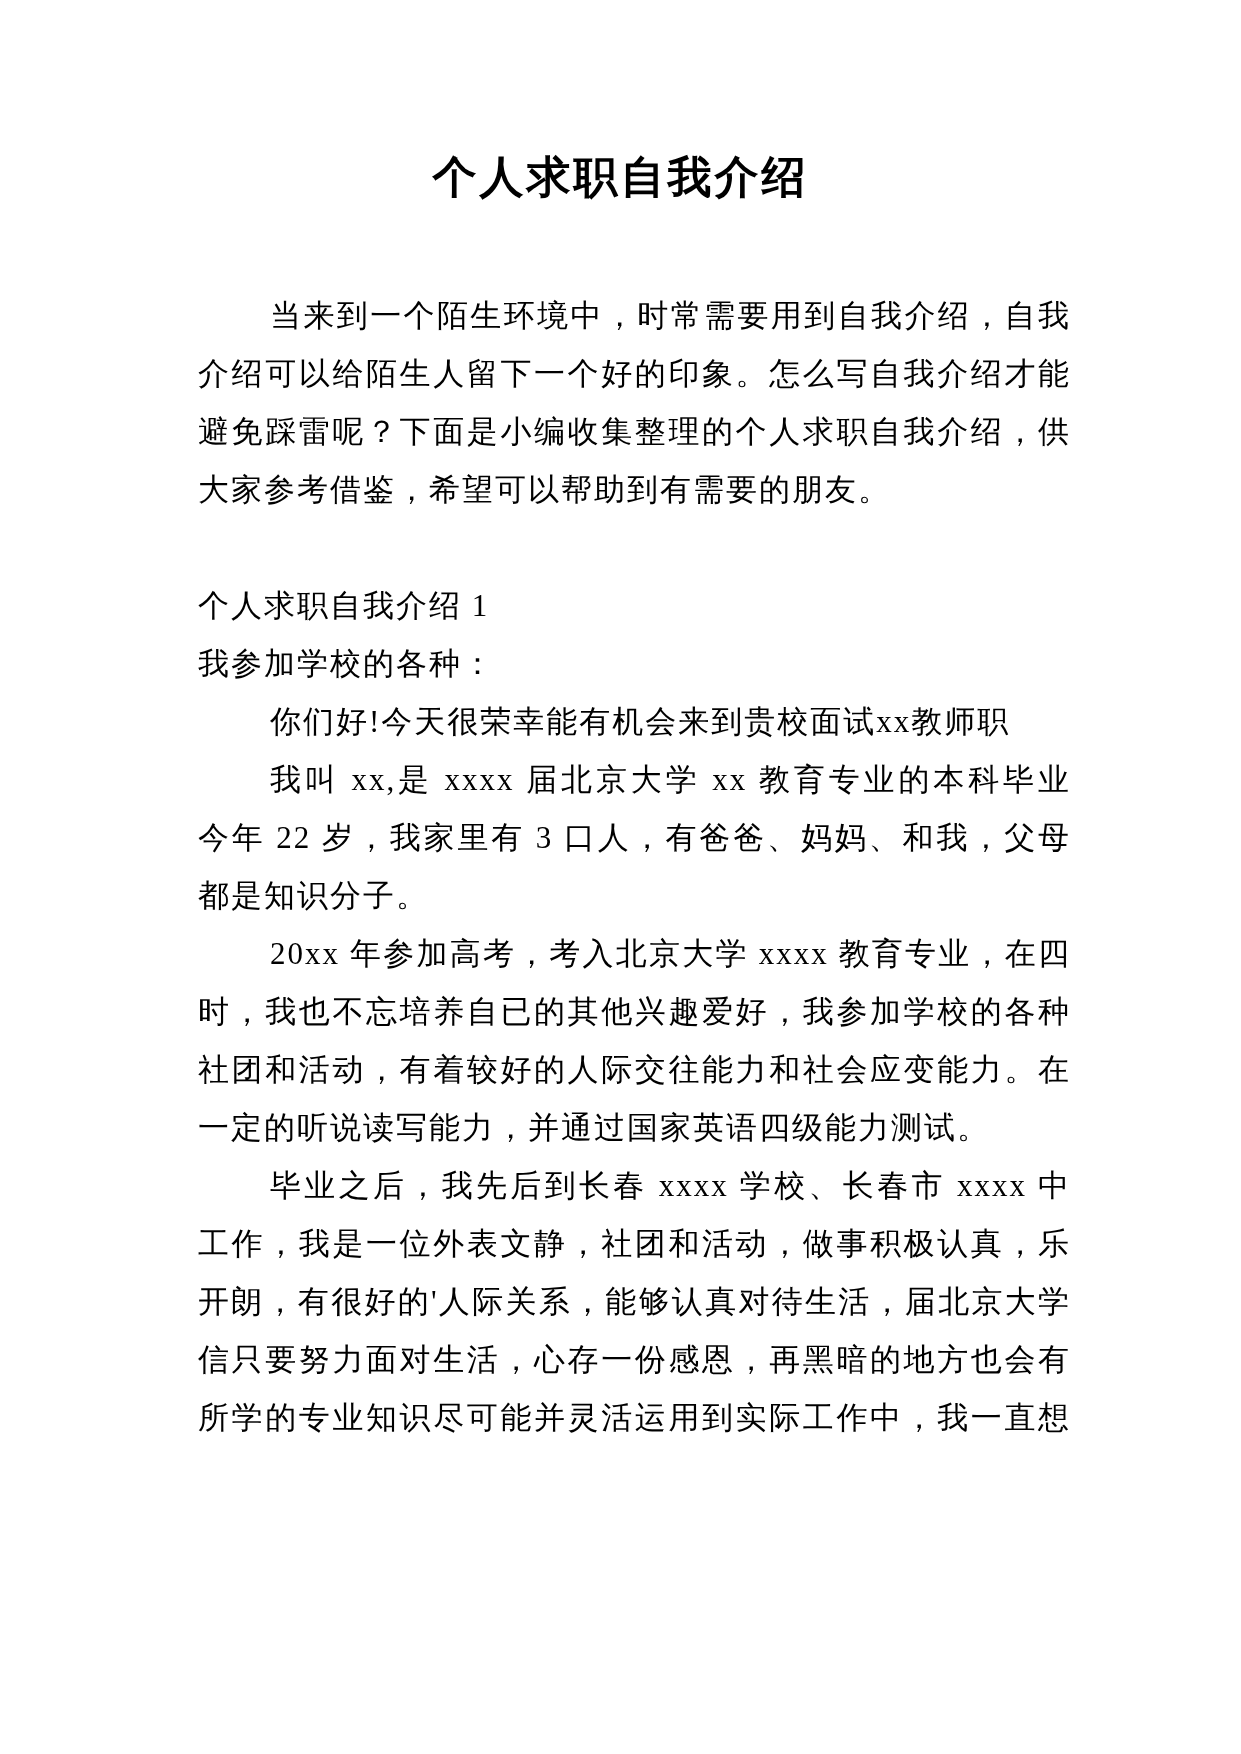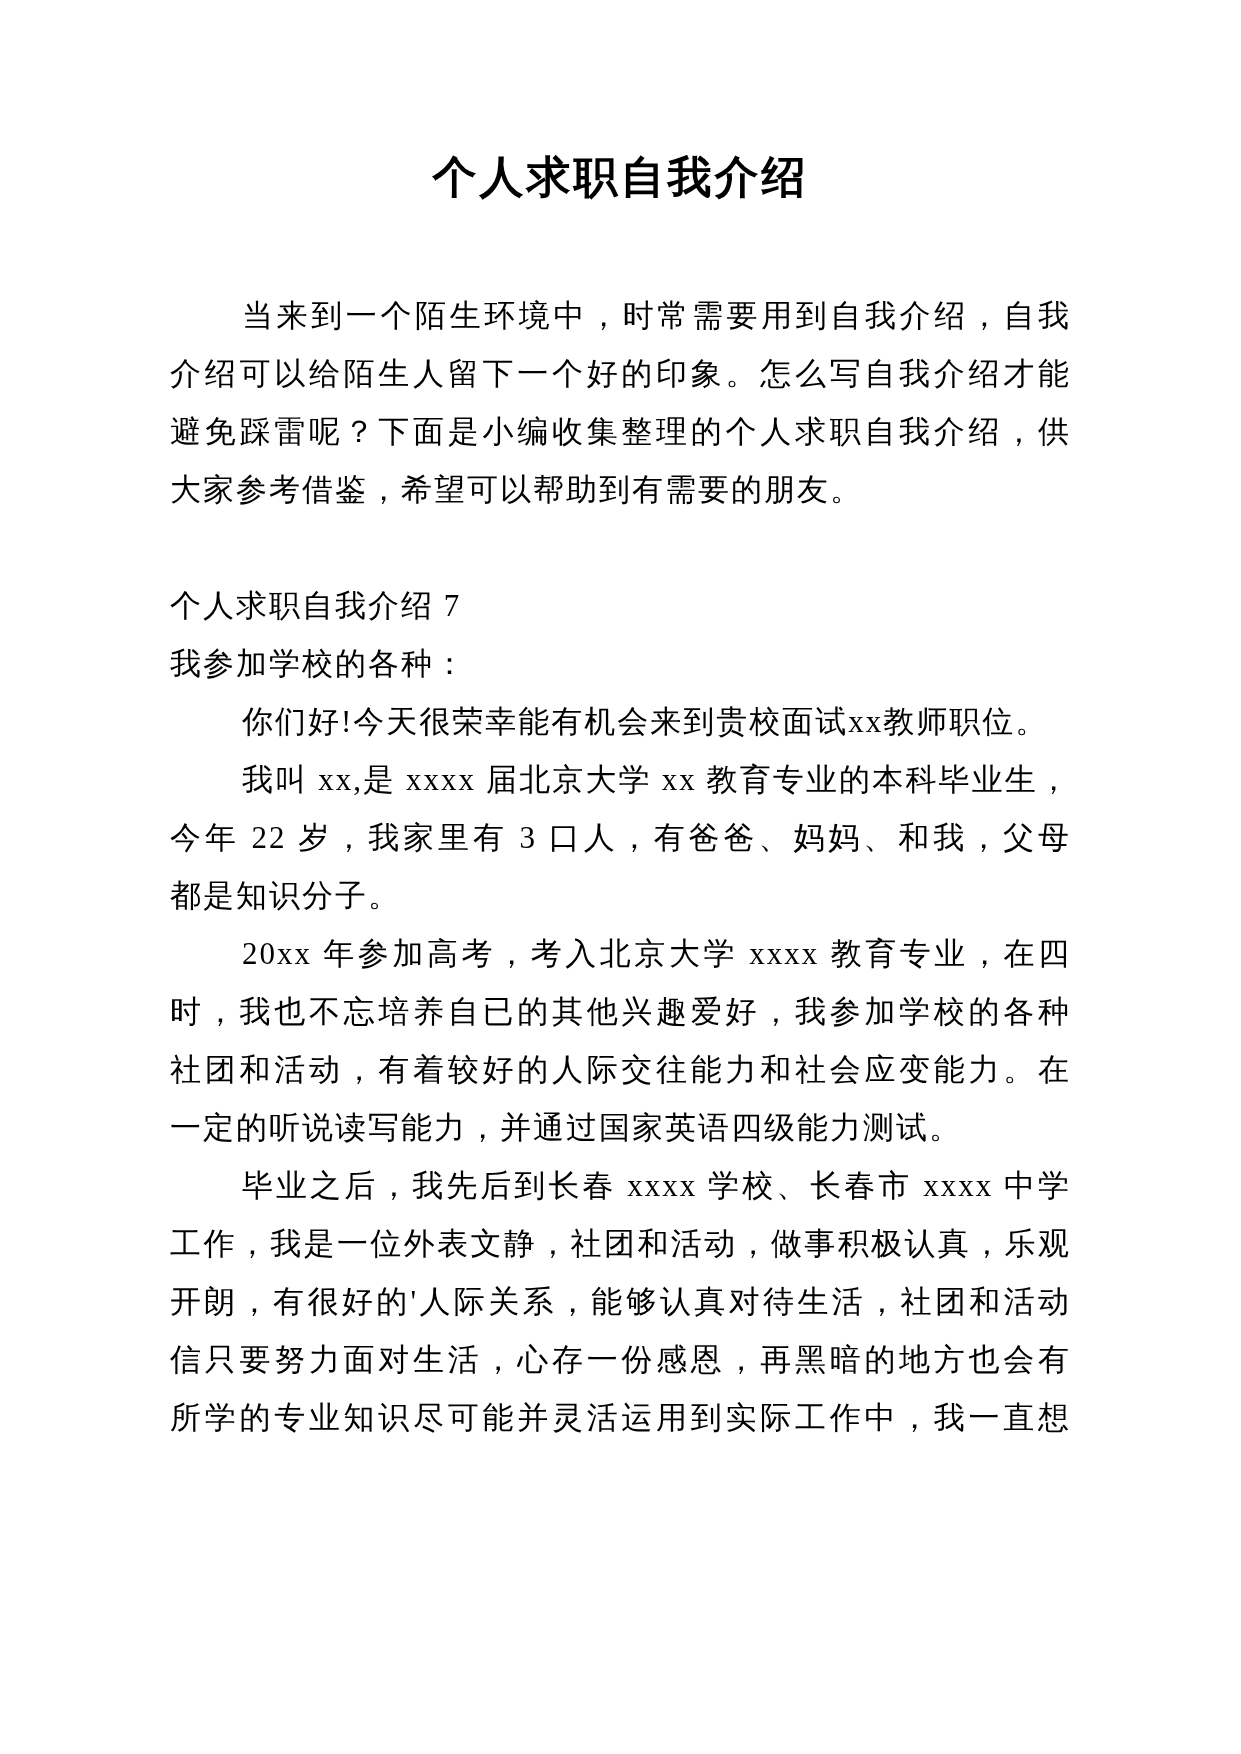--- a/index.html
+++ b/index.html
@@ -37,20 +37,21 @@
     padding: 0;
   }
   .line {
     height: 58px;
     line-height: 58px;
     font-size: 31px;
     letter-spacing: 2px;
     text-align: justify;
     text-align-last: justify;
     overflow: hidden;
+    margin-left: 28px;
   }
   .line.endline {
     text-align: left;
     text-align-last: left;
     font-family: Liberation Serif, serif;
   }
   .line.indent {
     text-indent: 72px;
   }
   .blank-line {
@@ -64,21 +65,21 @@
   <h1 class="doc-title">个人求职自我介绍</h1>
   <div class="doc-body" id="doc-body">
       <div class="paragraph">
         <div class="line indent">当来到一个陌生环境中，时常需要用到自我介绍，自我</div>
         <div class="line">介绍可以给陌生人留下一个好的印象。怎么写自我介绍才能</div>
         <div class="line">避免踩雷呢？下面是小编收集整理的个人求职自我介绍，供</div>
         <div class="line endline">大家参考借鉴，希望可以帮助到有需要的朋友。</div>
       </div>
       <div class="blank-line"></div>
       <div class="paragraph">
-        <div class="line endline">个人求职自我介绍 7</div>
+        <div class="line endline">个人求职自我介绍 1</div>
       </div>
       <div class="paragraph">
         <div class="line endline">我参加学校的各种：</div>
       </div>
       <div class="paragraph">
         <div class="line indent endline">你们好!今天很荣幸能有机会来到贵校面试xx教师职位。</div>
       </div>
       <div class="paragraph">
         <div class="line indent">我叫 xx,是 xxxx 届北京大学 xx 教育专业的本科毕业生，</div>
         <div class="line">今年 22 岁，我家里有 3 口人，有爸爸、妈妈、和我，父母</div>
@@ -86,18 +87,18 @@
       </div>
       <div class="paragraph">
         <div class="line indent">20xx 年参加高考，考入北京大学 xxxx 教育专业，在四</div>
         <div class="line">时，我也不忘培养自已的其他兴趣爱好，我参加学校的各种</div>
         <div class="line">社团和活动，有着较好的人际交往能力和社会应变能力。在</div>
         <div class="line endline">一定的听说读写能力，并通过国家英语四级能力测试。</div>
       </div>
       <div class="paragraph">
         <div class="line indent">毕业之后，我先后到长春 xxxx 学校、长春市 xxxx 中学</div>
         <div class="line">工作，我是一位外表文静，社团和活动，做事积极认真，乐观</div>
-        <div class="line">开朗，有很好的'人际关系，能够认真对待生活，社团和活动</div>
+        <div class="line">开朗，有很好的'人际关系，能够认真对待生活，届北京大学</div>
         <div class="line">信只要努力面对生活，心存一份感恩，再黑暗的地方也会有</div>
         <div class="line">所学的专业知识尽可能并灵活运用到实际工作中，我一直想</div>
       </div>
     </div>
 </div>
 
 </body></html>

